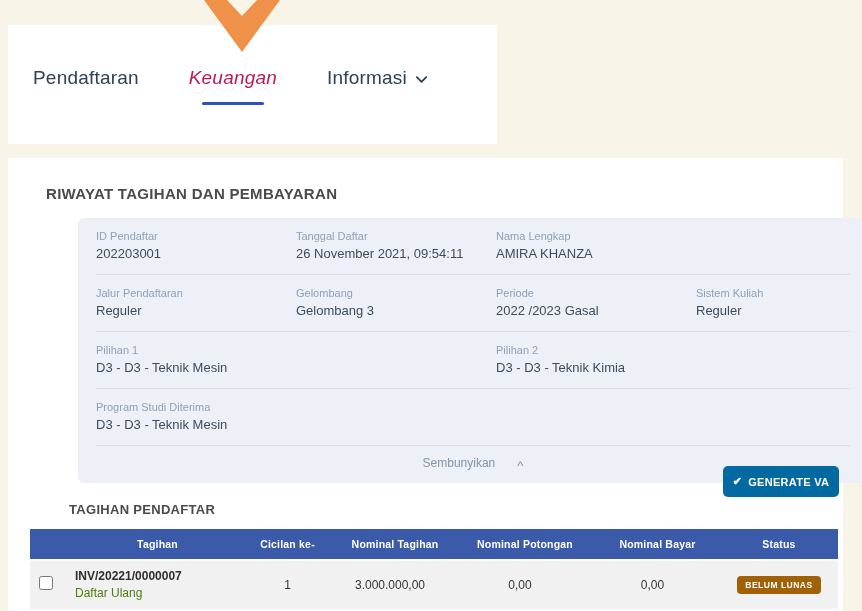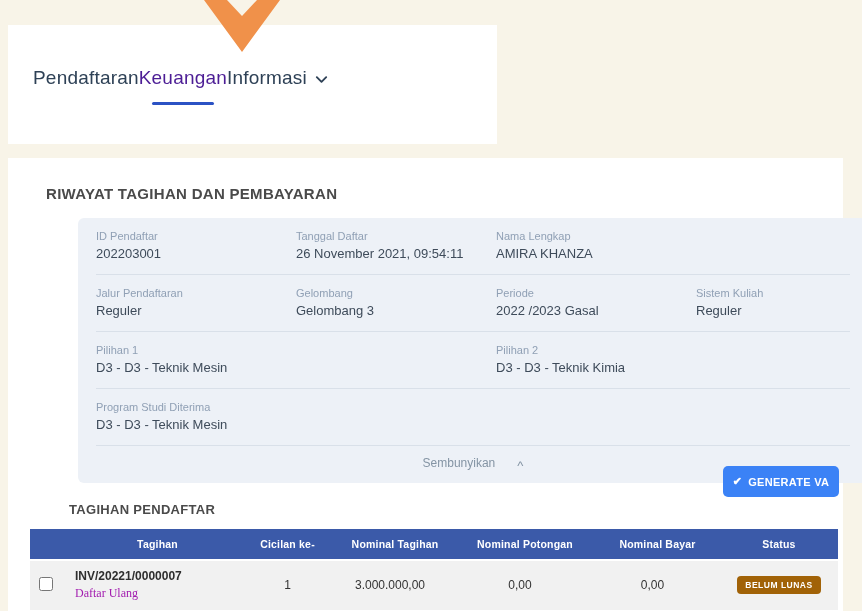--- a/index.html
+++ b/index.html
@@ -9,26 +9,26 @@
     background:#f8f4e8;
     font-family:"Liberation Sans", sans-serif;
     overflow:hidden;
   }
 
   
   .nav-card {
     position:absolute; left:8px; top:25px;
     width:489px; height:119px; background:#fff;
   }
-  .nav-tabs { display:flex; align-items:center; padding:42px 0 0 25px; }
+  .nav-tabs { display:flex; align-items:center; gap:50px; padding:42px 0 0 25px; }
   .nav-tab {
     font-size:19px; color:#2e4156; font-weight:500; letter-spacing:0.2px;
     position:relative; cursor:pointer; display:flex; align-items:center; gap:7px;
   }
-  .nav-tab.active { color:#4c1d95; }
+  .nav-tab.active { color:#be185d;font-style:italic; }
   .nav-tab.active::after {
     content:""; position:absolute; left:50%; transform:translateX(-50%);
     bottom:-16px; width:62px; height:3px; background:#2b52c4; border-radius:2px;
   }
   .chev-svg { width:15px; height:15px; margin-top:3px; }
 
   
   .pointer-arrow { position:absolute; left:204px; top:0; z-index:5; }
 
   
@@ -58,21 +58,21 @@
     margin:0 18px; text-align:center; padding:7px 0 12px;
   }
   .hide-link {
     font-size:12px; color:#8494a4; cursor:pointer; display:inline-flex; gap:22px; align-items:center;
   }
   .caret-up-icon::before { content:"^"; font-size:13px; color:#8494a4; position:relative; top:2px; }
 
   
   .generate-btn {
     position:absolute; left:715px; top:308px; width:116px; height:31px;
-    background:#3b82f6; border:none; border-radius:5px;
+    background:#0369a1; border:none; border-radius:5px;
     color:#fff; font-family:"Liberation Sans", sans-serif;
     font-size:11px; font-weight:bold; letter-spacing:0.3px;
     display:flex; align-items:center; justify-content:center; gap:6px; cursor:pointer;
   }
   .check-icon::before { content:"✔"; font-size:11px; color:#fff; }
 
   
   .billing-title {
     position:absolute; left:23px; top:344px;
     font-size:13px; font-weight:bold; color:#4a4a4a; letter-spacing:0.3px;margin-left:38px;
@@ -86,21 +86,21 @@
     height:31px; text-align:center; letter-spacing:0.2px;
   }
   .billing-table td {
     background:#f1f1f1; font-size:12px; color:#333;
     padding:8px 0 9px; border-top:2px solid #fff; vertical-align:middle;
   }
   td.c-check { text-align:left; padding-left:9px; }
   td.c-check input { width:14px; height:14px; cursor:pointer; accent-color:#888; }
   td.c-tagihan { text-align:left; }
   .invoice-no { font-weight:bold; color:#2e2e2e; }
-  .invoice-desc { margin-top:3px; color:#a21caf;font-family:Liberation Serif, serif; }
+  .invoice-desc { margin-top:3px; color:#4d7c0f; }
   td.c-center { text-align:center; }
   td.c-num { text-align:center; padding-right:10px; }
   td.c-status { text-align:center; }
   .status-badge {
     display:inline-block; background:#a16207; color:#fff;
     font-size:8.5px; font-weight:bold; letter-spacing:0.5px;
     padding:4px 8px; border-radius:4px; white-space:nowrap;
   }
 </style>
 </head>

